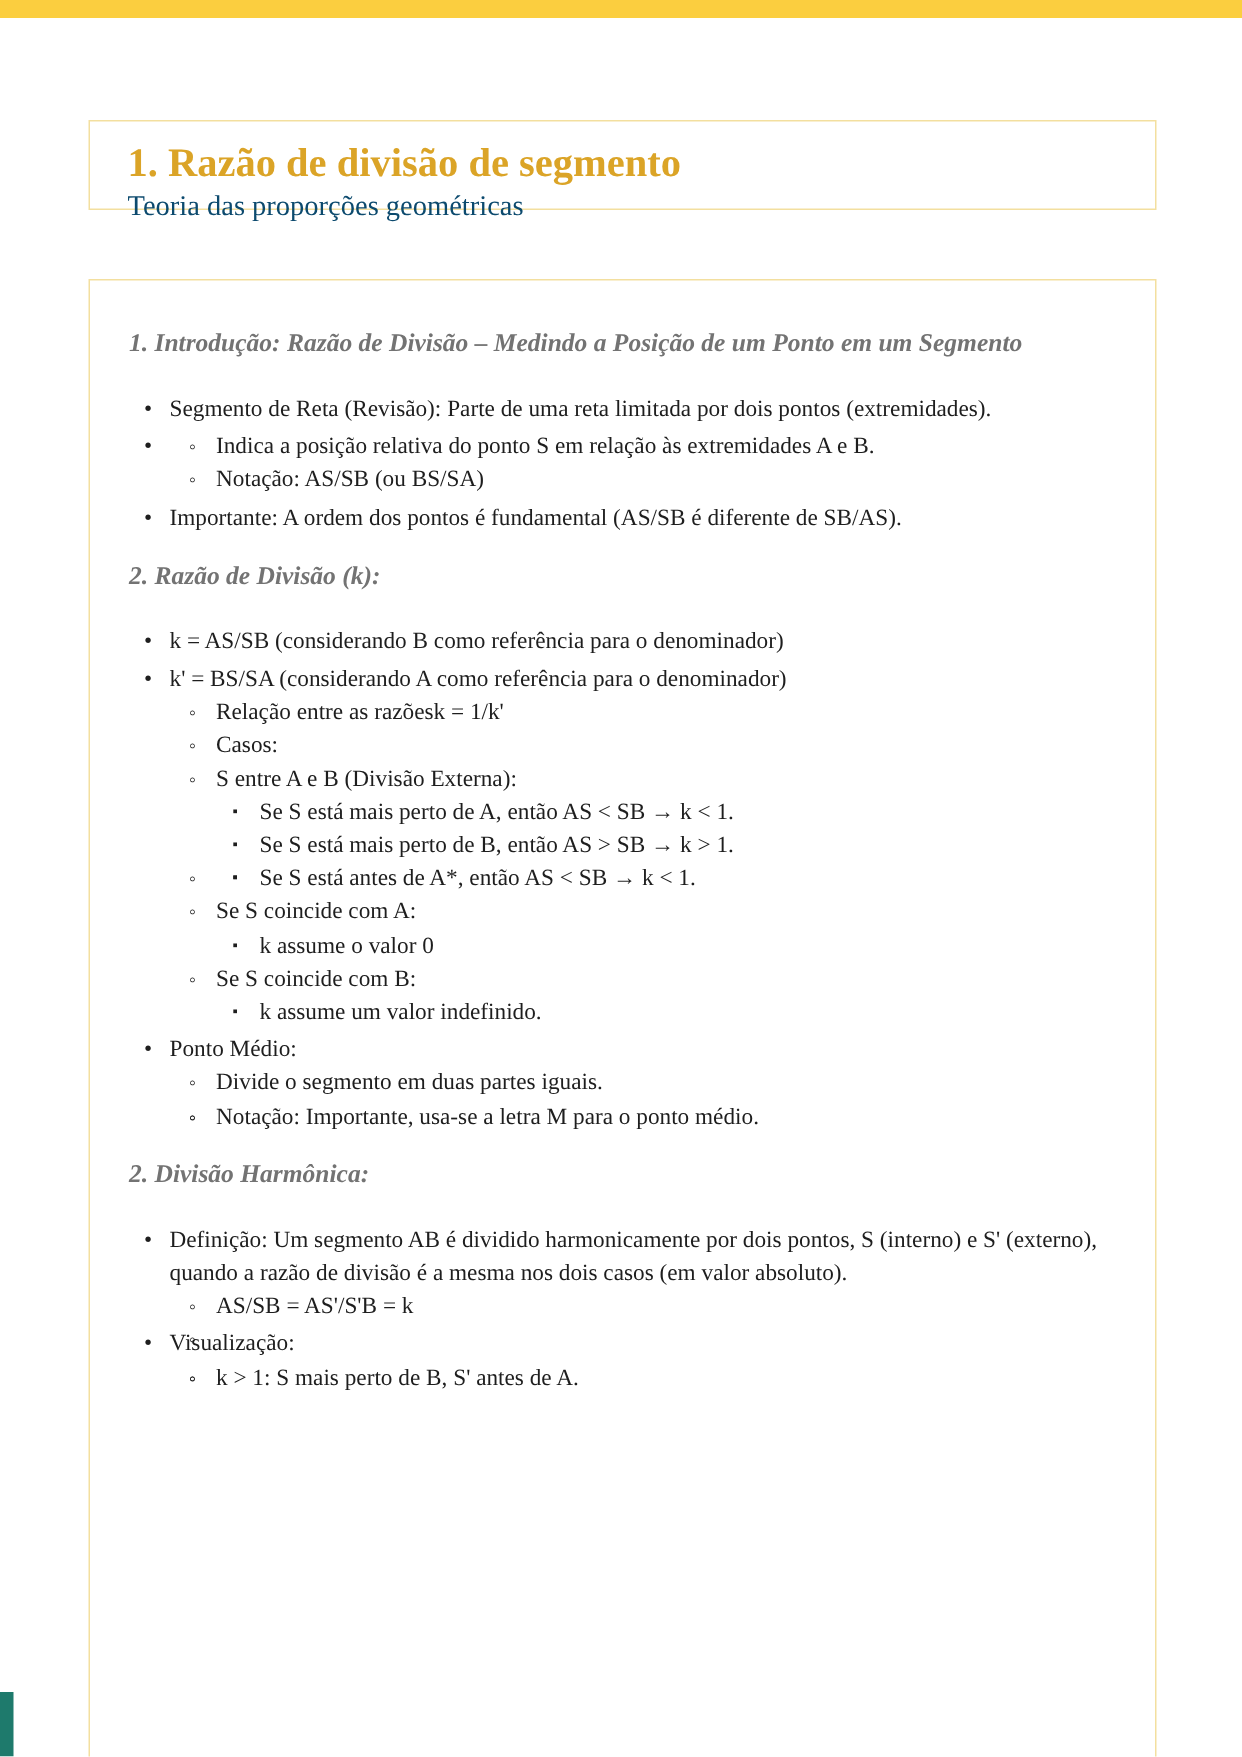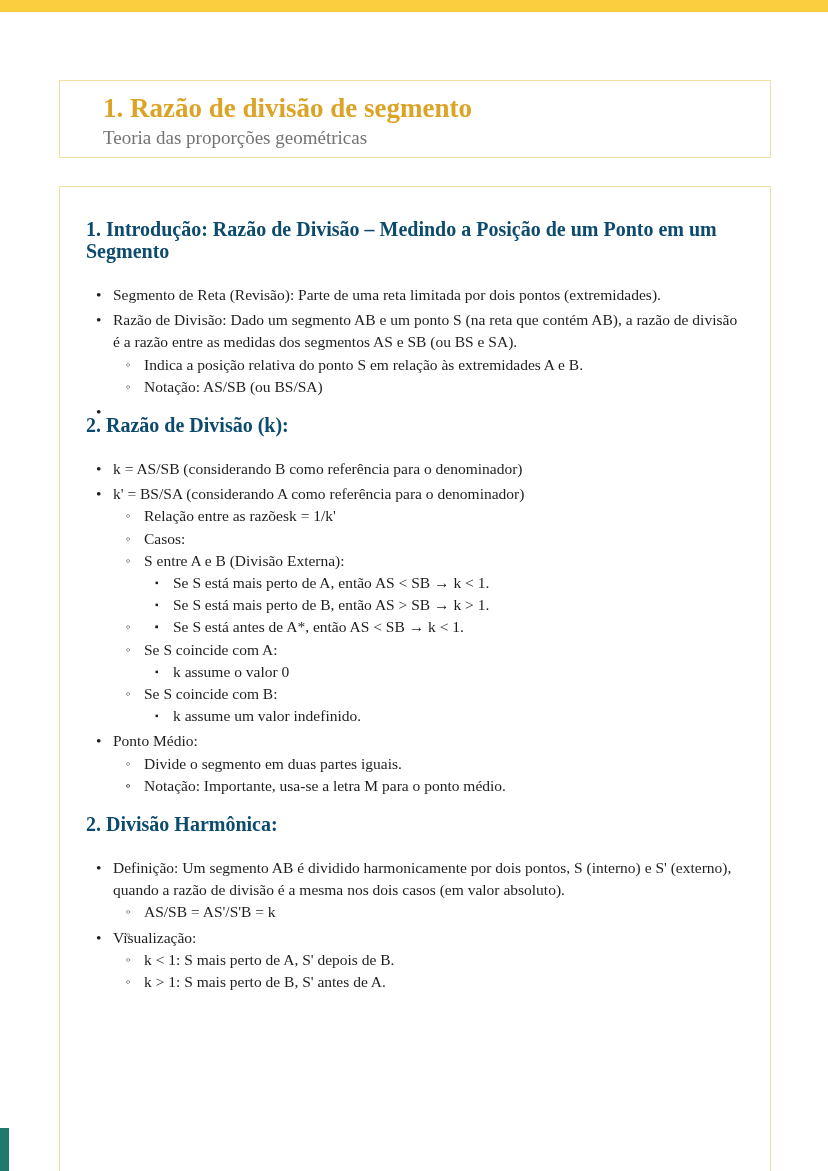--- a/index.html
+++ b/index.html
@@ -11,39 +11,40 @@
   }
   .top-bar {
     position:absolute; top:0; left:0; width:828px; height:12px;
     background:var(--topbar,#FBCE3F);
   }
   .bottom-bar {
     position:absolute; left:0; top:1128px; width:9px; height:43px;
     background:var(--sidebar,#1E7A6C);
   }
   .header-box {
-    position:absolute; left:59px; top:80px; width:712px; height:78px;
+    position:absolute; left:59px; top:80px; width:712px; height:60px;
     border:1px solid var(--border,#F3DF9F); background:#fff;
-    padding:11px 25px 0 43px;
+    padding:11px 25px 0 25px;
   }
   .header-box h1 {
     font-size:27px; line-height:32px; font-weight:bold;
     color:var(--accent,#DBA427);
   }
   .header-box p {
-    font-size:19px; line-height:24px; color:#737373; margin-top:2px;
+    font-size:19px; line-height:24px; color:#0c4a6e; margin-top:2px;
   }
   .content-box {
     position:absolute; left:59px; top:186px; width:712px; height:1040px;
     border:1px solid var(--border,#F3DF9F); background:#fff;
     padding:31px 26px 20px 26px;
   }
   .section h2 {
-    font-size:20px; line-height:22px; font-weight:bold; color:#0c4a6e;
+    font-size:17px; line-height:22px; font-weight:bold; color:#737373;
     margin:16px 0 22px 0;
+    font-style:italic;
   }
   .section:first-child h2 { margin-top:0; }
   .li {
     position:relative; font-size:15.5px; line-height:22.2px; color:#1e1e1e;
   }
   .li.level-1 { padding-left:27px; margin-top:3px; }
   .li.level-2 { padding-left:58px; }
   .li.level-3 { padding-left:87px; }
   .marker { position:absolute; top:0; }
   .level-1 > .marker { left:10px; }
@@ -58,24 +59,24 @@
 <div class="header-box">
   <h1>1. Razão de divisão de segmento</h1>
   <p>Teoria das proporções geométricas</p>
 </div>
 
 <div class="content-box">
   <div id="sections">
       <section class="section">
         <h2>1. Introdução: Razão de Divisão – Medindo a Posição de um Ponto em um Segmento</h2>
         <div class="li level-1"><span class="marker">•</span><span>Segmento de Reta (Revisão): Parte de uma reta limitada por dois pontos (extremidades).</span></div>
-        <div class="li level-1"><span class="marker">•</span><span>Razão de Divisão: Dado um segmento AB e um ponto S (na reta que contém AB), a razão de divisão é a razão entre as medidas dos segmentos AS e SB (ou BS e SA).</span></div>
+        <div class="li level-1"><span class="marker">•</span></div>
         <div class="li level-2"><span class="marker">◦</span><span>Indica a posição relativa do ponto S em relação às extremidades A e B.</span></div>
         <div class="li level-2"><span class="marker">◦</span><span>Notação: AS/SB (ou BS/SA)</span></div>
-        <div class="li level-1"><span class="marker">•</span></div>
+        <div class="li level-1"><span class="marker">•</span><span>Importante: A ordem dos pontos é fundamental (AS/SB é diferente de SB/AS).</span></div>
       </section>
       <section class="section">
         <h2>2. Razão de Divisão (k):</h2>
         <div class="li level-1"><span class="marker">•</span><span>k = AS/SB (considerando B como referência para o denominador)</span></div>
         <div class="li level-1"><span class="marker">•</span><span>k' = BS/SA (considerando A como referência para o denominador)</span></div>
         <div class="li level-2"><span class="marker">◦</span><span>Relação entre as razõesk = 1/k'</span></div>
         <div class="li level-2"><span class="marker">◦</span><span>Casos:</span></div>
         <div class="li level-2"><span class="marker">◦</span><span>S entre A e B (Divisão Externa):</span></div>
         <div class="li level-3"><span class="marker">▪</span><span>Se S está mais perto de A, então AS &lt; SB → k &lt; 1.</span></div>
         <div class="li level-3"><span class="marker">▪</span><span>Se S está mais perto de B, então AS &gt; SB → k &gt; 1.</span></div>
@@ -90,19 +91,19 @@
         <div class="li level-2"><span class="marker">◦</span><span>Divide o segmento em duas partes iguais.</span></div>
         <div class="li level-2"><span class="marker">◦</span></div>
         <div class="li level-2"><span class="marker">◦</span><span>Notação: Importante, usa-se a letra M para o ponto médio.</span></div>
       </section>
       <section class="section">
         <h2>2. Divisão Harmônica:</h2>
         <div class="li level-1"><span class="marker">•</span><span>Definição: Um segmento AB é dividido harmonicamente por dois pontos, S (interno) e S' (externo), quando a razão de divisão é a mesma nos dois casos (em valor absoluto).</span></div>
         <div class="li level-2"><span class="marker">◦</span><span>AS/SB = AS'/S'B = k</span></div>
         <div class="li level-2"><span class="marker">◦</span></div>
         <div class="li level-1"><span class="marker">•</span><span>Visualização:</span></div>
-        <div class="li level-2"><span class="marker">◦</span><span>k &lt; 1: S mais perto de A, S' depois de B.</span></div>
+        <div class="li level-2"><span class="marker">◦</span></div>
         <div class="li level-2"><span class="marker">◦</span><span>k &gt; 1: S mais perto de B, S' antes de A.</span></div>
       </section>
     </div>
 </div>
 
 <div class="bottom-bar"></div>
 
 </body></html>

